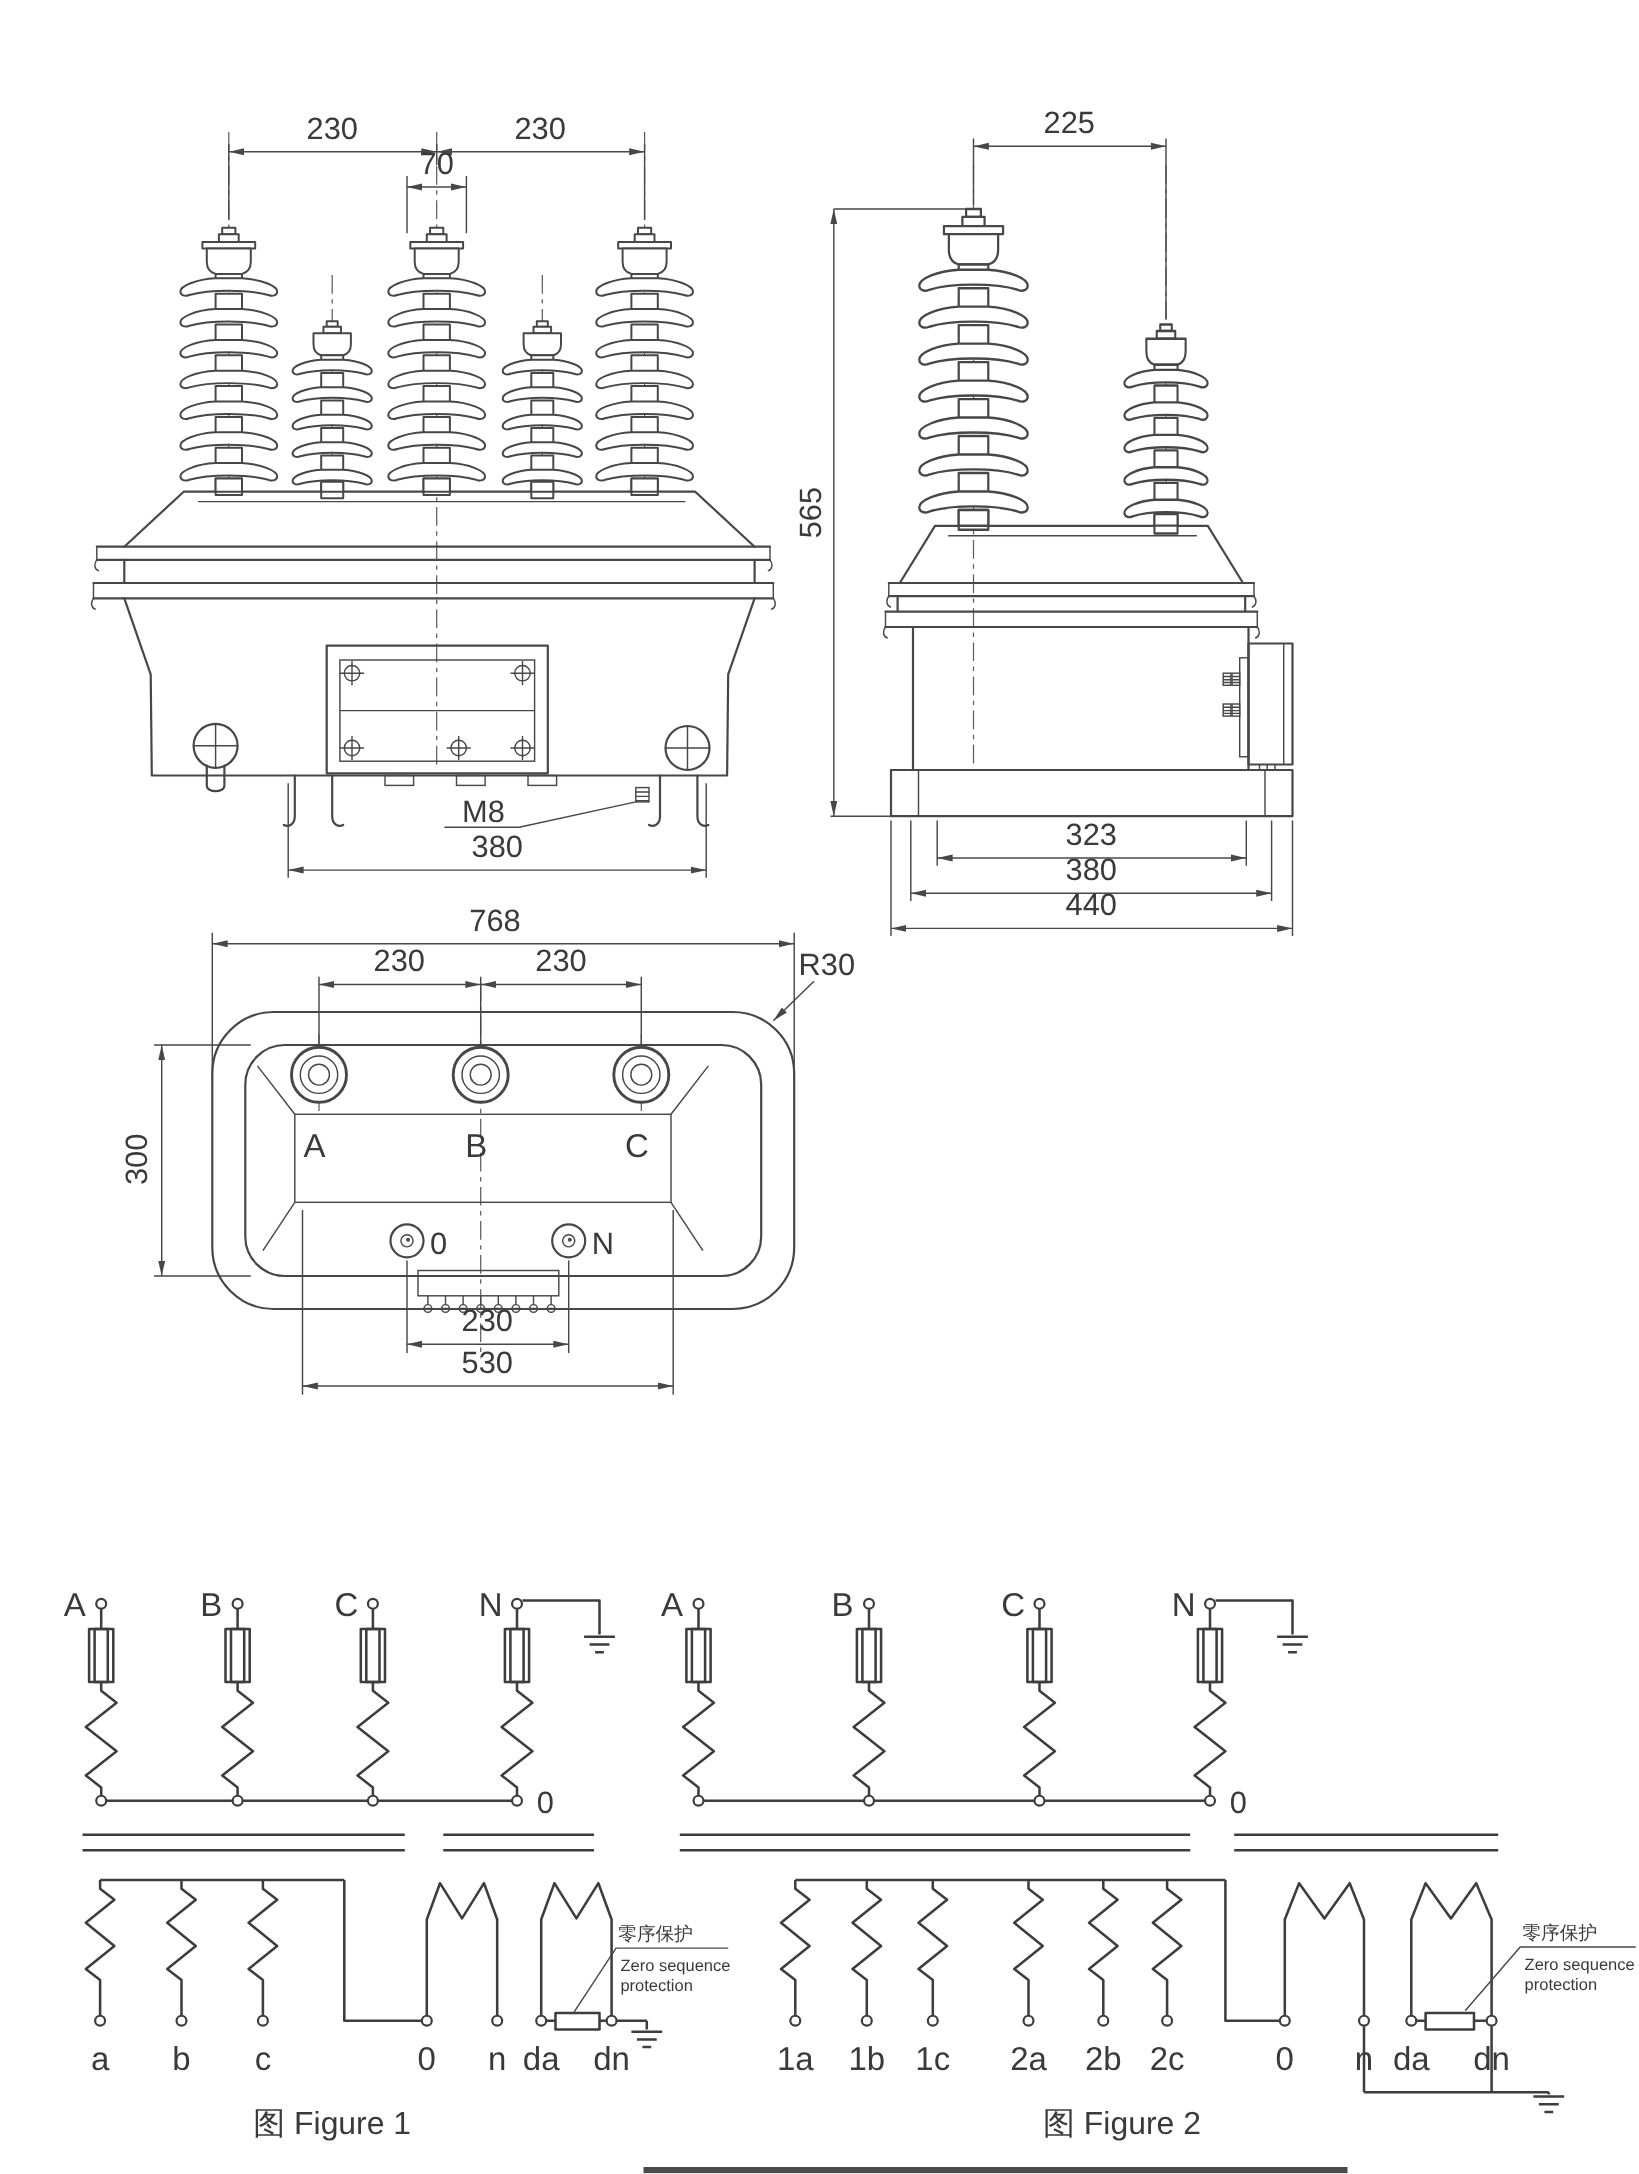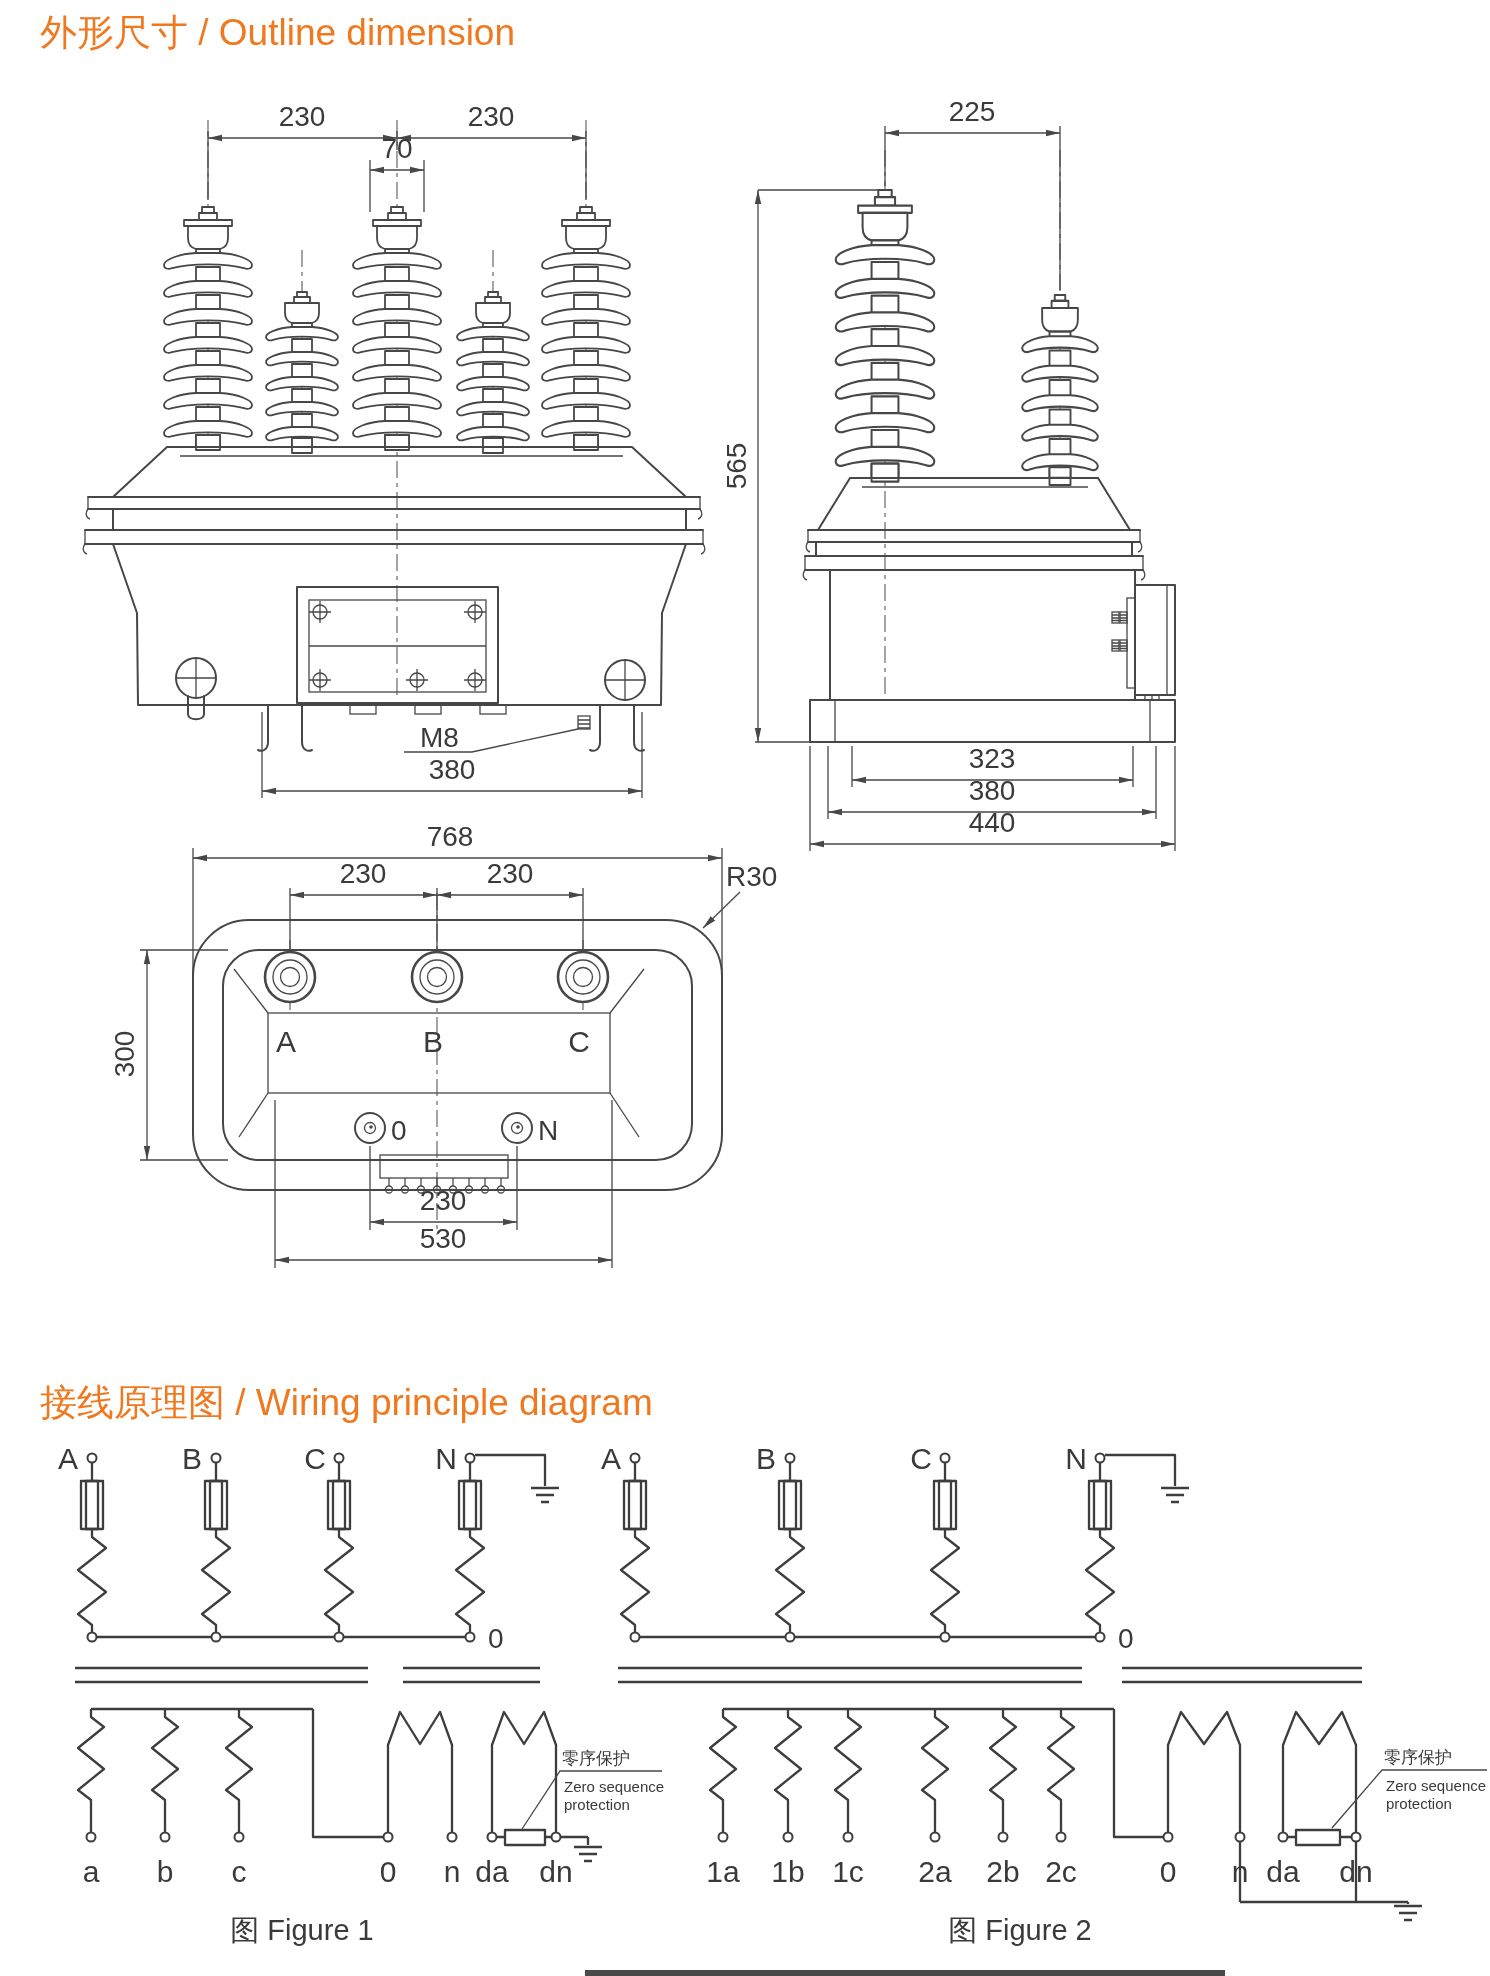--- a/index.html
+++ b/index.html
@@ -22,22 +22,20 @@
   .lab{font-size:30px;text-anchor:middle}
   .zh{font-size:17px}
   .en{font-size:15px}
   .cap{font-size:29px;text-anchor:middle}
 </style>
 </head>
 <body>
 
 <div class="page">
 
-  <div id="outline-title" class="sec-title">外形尺寸 / Outline dimension</div>
-  <div id="wiring-title" class="sec-title">接线原理图 / Wiring principle diagram</div>
 
   <svg width="1490" height="1976" viewBox="0 0 1490 1976">
     <defs>
       <marker id="ar" viewBox="0 0 14 8" refX="14" refY="4" markerWidth="14" markerHeight="8" markerUnits="userSpaceOnUse" orient="auto-start-reverse">
         <path d="M 14 4 L 0 0.8 L 0 7.2 Z" fill="#474747"></path>
       </marker>
 
       <g id="shedL">
         <path class="w" d="M -12 0 L 12 0 C 30 1 44 7 44 12 C 44 15.5 40 16.8 36 15.2 C 18 10 -18 10 -36 15.2 C -40 16.8 -44 15.5 -44 12 C -44 7 -30 1 -12 0 Z"></path>
         <rect class="w" x="-12" y="14" width="24" height="15"></rect>

